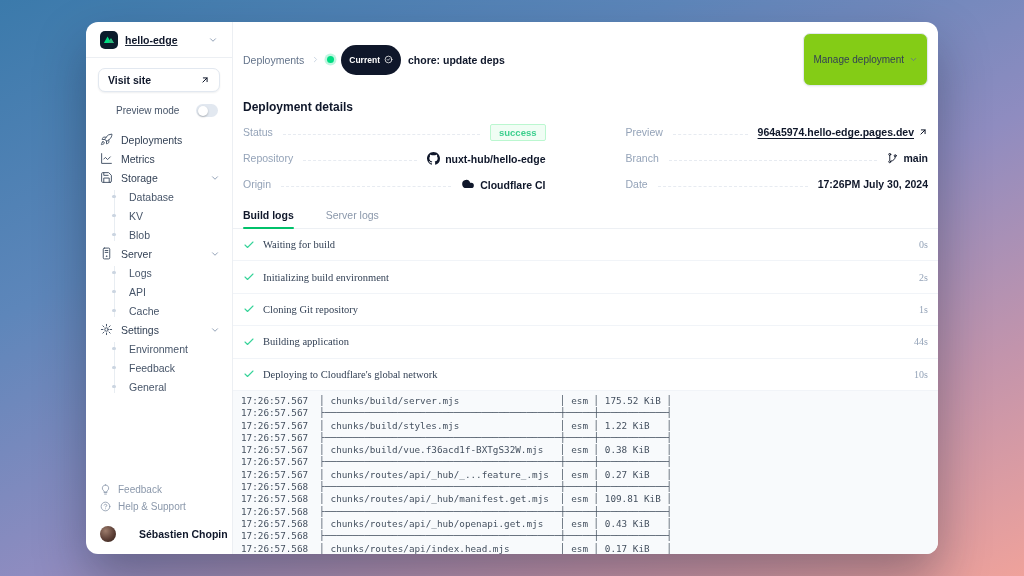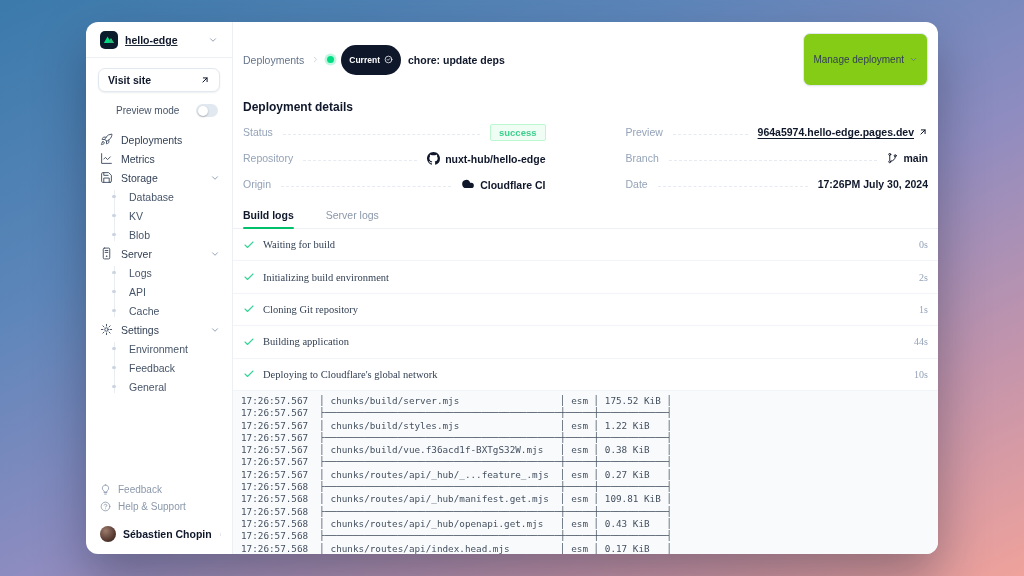--- a/index.html
+++ b/index.html
@@ -31,21 +31,21 @@
   nav { margin-top:13px; padding:0 12px 0 14px; }
   .nav-item { display:flex; align-items:center; gap:8px; height:19px; font-size:10.5px; color:#334155; font-weight:500; cursor:pointer; }
   .nic { width:13px; display:flex; color:#475569; flex-shrink:0; }
   .nav-chev { margin-left:auto; }
   .nav-sub { position:relative; margin-left:14px;text-align:right; }
   .nav-sub::before { content:""; position:absolute; left:0; top:3px; bottom:3px; width:1px; background:#e8edf2; }
   .sub-item { display:flex; align-items:center; height:19px; padding-left:15px; font-size:10.5px; color:#475569; font-weight:500; position:relative; cursor:pointer; }
   .sub-item::before { content:""; position:absolute; left:-2px; top:8px; width:4px; height:2.5px; border-radius:2px; background:#cbd5e1; }
   .sb-footer { margin-top:auto; padding:0 14px 4px; }
   .foot-item { display:flex; align-items:center; gap:7px; height:17px; color:#8b98ab; font-size:10px; cursor:pointer; }
-  .user-row { display:flex; align-items:center; gap:7px; padding:7px 10px 12px 14px; cursor:pointer; }
+  .user-row { display:flex; align-items:center; gap:23px; padding:7px 10px 12px 14px; cursor:pointer; }
   .avatar { width:16px; height:16px; border-radius:50%; background:radial-gradient(circle at 35% 30%, #9c7b6b 0%, #5d4037 55%, #2d1b14 100%); flex-shrink:0; }
   .user-name { font-weight:700; font-size:10.5px; color:#0f172a; flex:1; white-space:nowrap; }
   
   .main { flex:1; display:flex; flex-direction:column; min-width:0; }
   .m-header { display:flex; align-items:center; justify-content:space-between; padding:11px 10px 0 10px; }
   .crumbs { display:flex; align-items:center; gap:7px; font-size:10.5px; }
   .crumb { color:#64748b; cursor:pointer; }
   .crumb-sep { color:#cbd5e1; display:flex; }
   .live-dot { width:7px; height:7px; border-radius:50%; background:#00dc82; box-shadow:0 0 0 2.5px rgba(0,220,130,.25); }
   .badge-current { display:flex; align-items:center; gap:4px; background:#0f172a; color:#fff; font-size:8.5px; font-weight:600; padding:10px 8px; border-radius:999px; }

